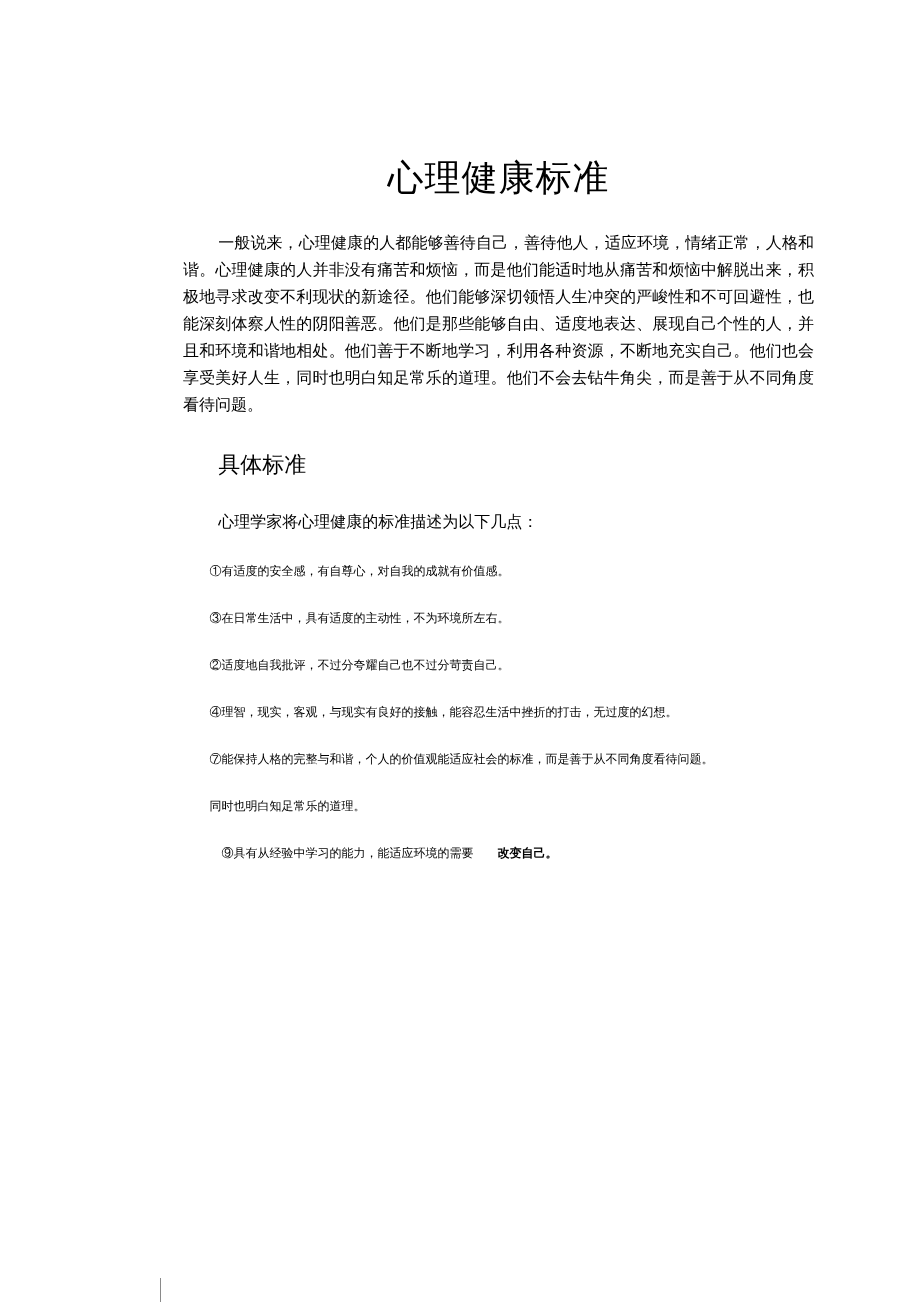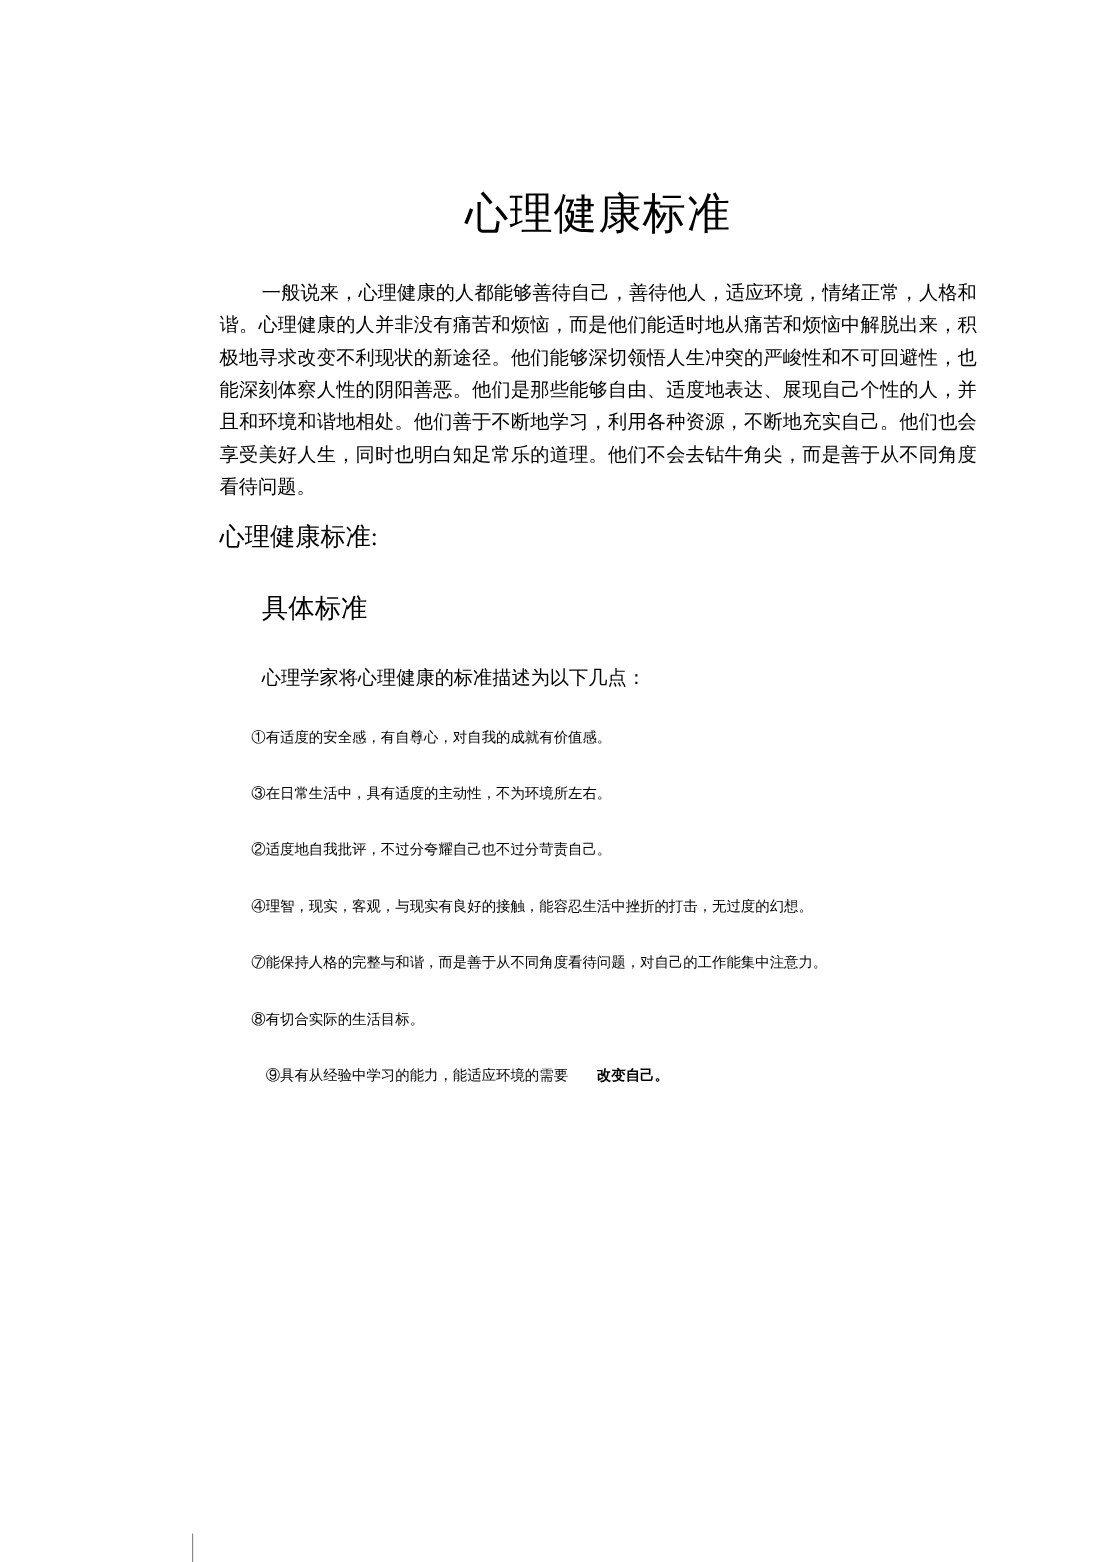--- a/index.html
+++ b/index.html
@@ -30,21 +30,21 @@
     margin-bottom: 32px;
   }
 
   .body-text {
     font-size: 16px;
     line-height: 27px;
     text-align: justify;
     text-justify: inter-ideograph;
   }
 
-  .indent { text-indent: 2.2em; }
+  .indent { text-indent: 2.2em; font-family: Liberation Mono, monospace; }
 
   .section-heading {
     font-size: 21px;
     font-weight: 400;
     line-height: 30px;
     margin-top: 8px;
     margin-bottom: 6px;
   }
 
   .sub-heading {
@@ -79,31 +79,30 @@
 </style>
 </head>
 <body>
 
 <div class="page">
 
   <h1 class="doc-title">心理健康标准</h1>
 
   <p class="body-text indent">一般说来，心理健康的人都能够善待自己，善待他人，适应环境，情绪正常，人格和谐。心理健康的人并非没有痛苦和烦恼，而是他们能适时地从痛苦和烦恼中解脱出来，积极地寻求改变不利现状的新途径。他们能够深切领悟人生冲突的严峻性和不可回避性，也能深刻体察人性的阴阳善恶。他们是那些能够自由、适度地表达、展现自己个性的人，并且和环境和谐地相处。他们善于不断地学习，利用各种资源，不断地充实自己。他们也会享受美好人生，同时也明白知足常乐的道理。他们不会去钻牛角尖，而是善于从不同角度看待问题。</p>
 
-  <h2 class="section-heading">心理健康标准:</h2>
 
 
   <h2 class="sub-heading">具体标准</h2>
 
   <p class="body-text indent lead">心理学家将心理健康的标准描述为以下几点：</p>
 
   <p class="criterion indent">①有适度的安全感，有自尊心，对自我的成就有价值感。</p>
   <p class="criterion indent">③在日常生活中，具有适度的主动性，不为环境所左右。</p>
   <p class="criterion indent">②适度地自我批评，不过分夸耀自己也不过分苛责自己。</p>
   <p class="criterion indent">④理智，现实，客观，与现实有良好的接触，能容忍生活中挫折的打击，无过度的幻想。</p>
-  <p class="criterion indent">⑦能保持人格的完整与和谐，而是善于从不同角度看待问题，对自己的工作能集中注意力。</p>
-  <p class="criterion indent">⑧有切合实际的生活目标。</p>
+  <p class="criterion indent">⑦能保持人格的完整与和谐，个人的价值观能适应社会的标准，而是善于从不同角度看待问题。</p>
+  <p class="criterion indent">同时也明白知足常乐的道理。</p>
 
   <p class="criterion indent"><span>⑨具有从经验中学习的能力，能适应环境的需要</span><span class="bold">改变自己。</span></p>
 
   <div class="margin-mark"></div>
 
 </div>
 
 </body></html>

